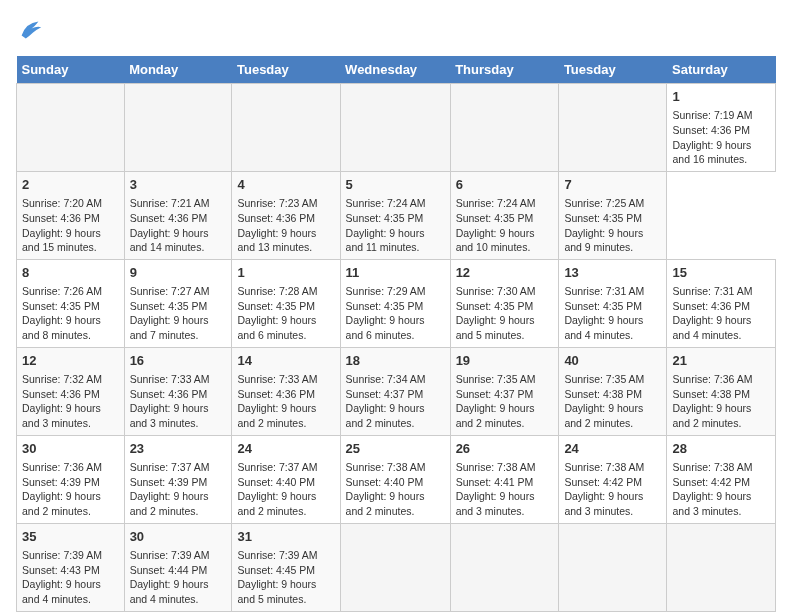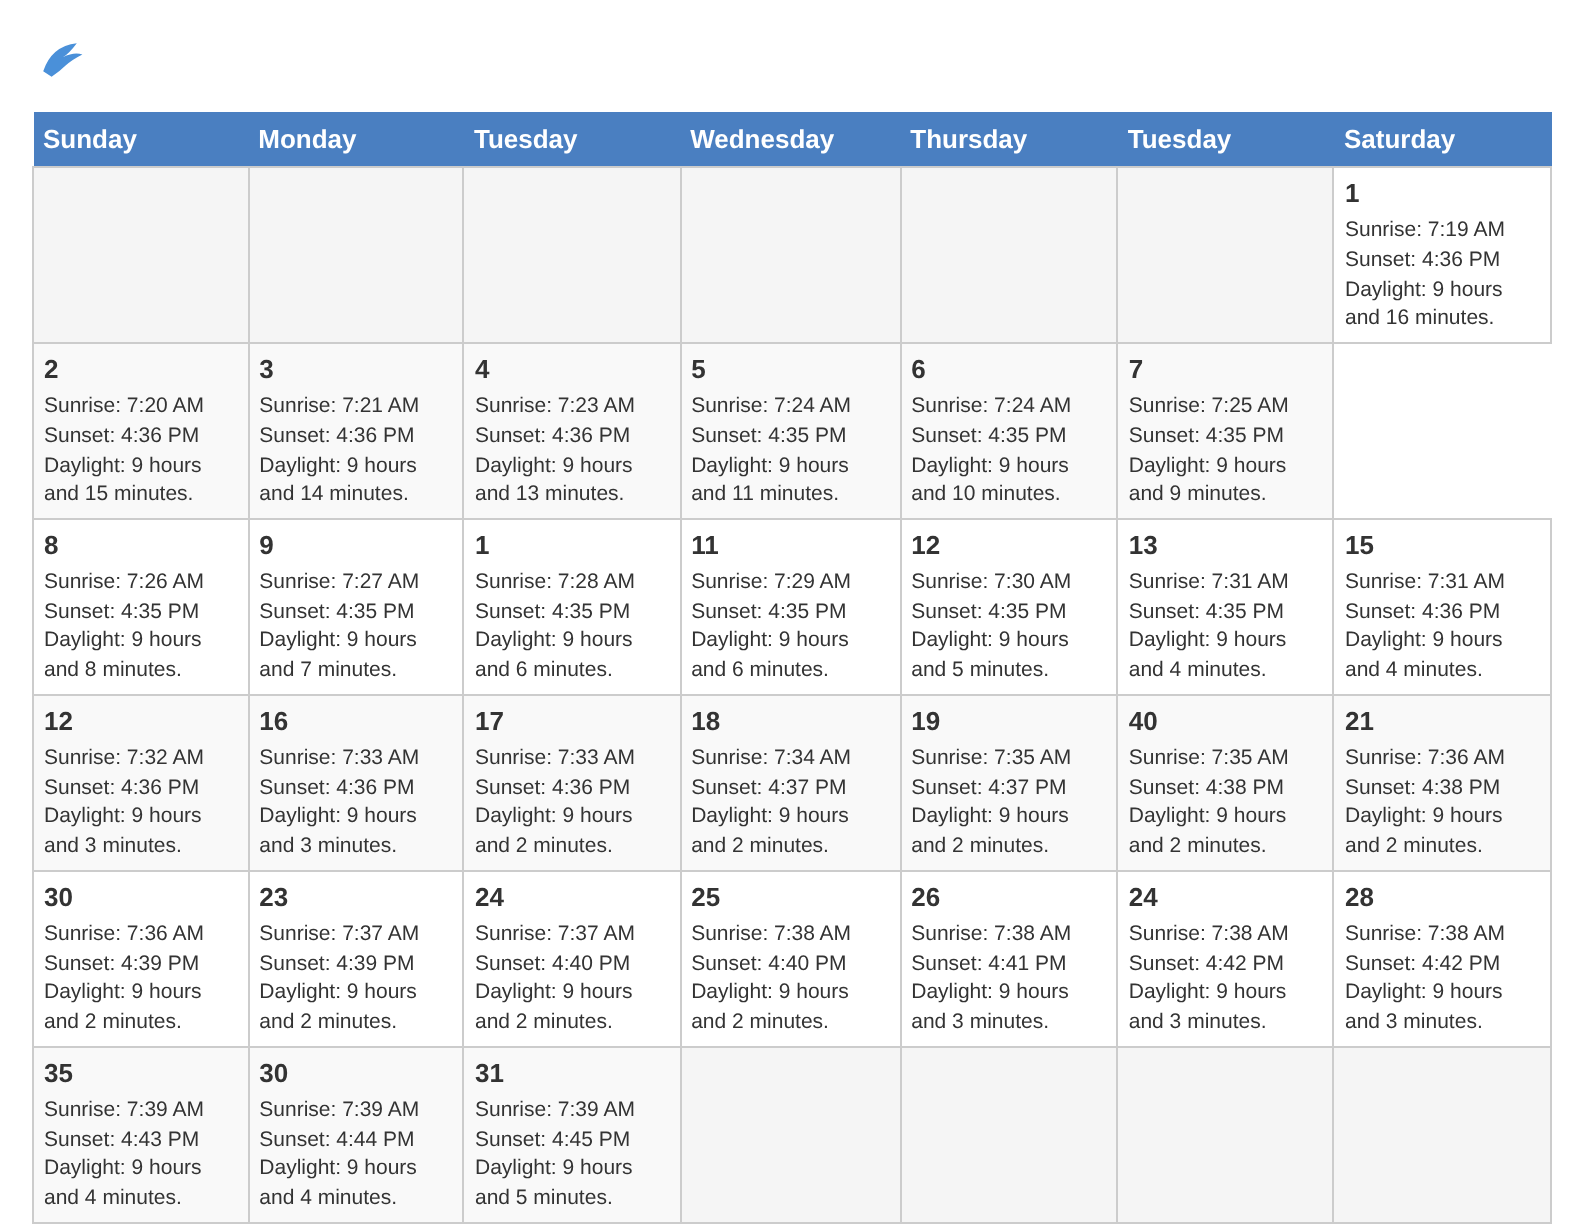--- a/index.html
+++ b/index.html
@@ -138,21 +138,21 @@
         <td><span class="day-num">9</span><span>Sunrise: 7:27 AM<br>Sunset: 4:35 PM<br>Daylight: 9 hours and 7 minutes.</span></td>
         <td><span class="day-num">1</span><span>Sunrise: 7:28 AM<br>Sunset: 4:35 PM<br>Daylight: 9 hours and 6 minutes.</span></td>
         <td><span class="day-num">11</span><span>Sunrise: 7:29 AM<br>Sunset: 4:35 PM<br>Daylight: 9 hours and 6 minutes.</span></td>
         <td><span class="day-num">12</span><span>Sunrise: 7:30 AM<br>Sunset: 4:35 PM<br>Daylight: 9 hours and 5 minutes.</span></td>
         <td><span class="day-num">13</span><span>Sunrise: 7:31 AM<br>Sunset: 4:35 PM<br>Daylight: 9 hours and 4 minutes.</span></td>
         <td><span class="day-num">15</span><span>Sunrise: 7:31 AM<br>Sunset: 4:36 PM<br>Daylight: 9 hours and 4 minutes.</span></td>
       </tr>
       <tr>
         <td><span class="day-num">12</span><span>Sunrise: 7:32 AM<br>Sunset: 4:36 PM<br>Daylight: 9 hours and 3 minutes.</span></td>
         <td><span class="day-num">16</span><span>Sunrise: 7:33 AM<br>Sunset: 4:36 PM<br>Daylight: 9 hours and 3 minutes.</span></td>
-        <td><span class="day-num">17</span><span>Sunrise: 7:33 AM<br>Sunset: 4:36 PM<br>Daylight: 9 hours and 2 minutes.</span></td>
+        <td><span class="day-num">14</span><span>Sunrise: 7:33 AM<br>Sunset: 4:36 PM<br>Daylight: 9 hours and 2 minutes.</span></td>
         <td><span class="day-num">18</span><span>Sunrise: 7:34 AM<br>Sunset: 4:37 PM<br>Daylight: 9 hours and 2 minutes.</span></td>
         <td><span class="day-num">19</span><span>Sunrise: 7:35 AM<br>Sunset: 4:37 PM<br>Daylight: 9 hours and 2 minutes.</span></td>
         <td><span class="day-num">40</span><span>Sunrise: 7:35 AM<br>Sunset: 4:38 PM<br>Daylight: 9 hours and 2 minutes.</span></td>
         <td><span class="day-num">21</span><span>Sunrise: 7:36 AM<br>Sunset: 4:38 PM<br>Daylight: 9 hours and 2 minutes.</span></td>
       </tr>
       <tr>
         <td><span class="day-num">30</span><span>Sunrise: 7:36 AM<br>Sunset: 4:39 PM<br>Daylight: 9 hours and 2 minutes.</span></td>
         <td><span class="day-num">23</span><span>Sunrise: 7:37 AM<br>Sunset: 4:39 PM<br>Daylight: 9 hours and 2 minutes.</span></td>
         <td><span class="day-num">24</span><span>Sunrise: 7:37 AM<br>Sunset: 4:40 PM<br>Daylight: 9 hours and 2 minutes.</span></td>
         <td><span class="day-num">25</span><span>Sunrise: 7:38 AM<br>Sunset: 4:40 PM<br>Daylight: 9 hours and 2 minutes.</span></td>

